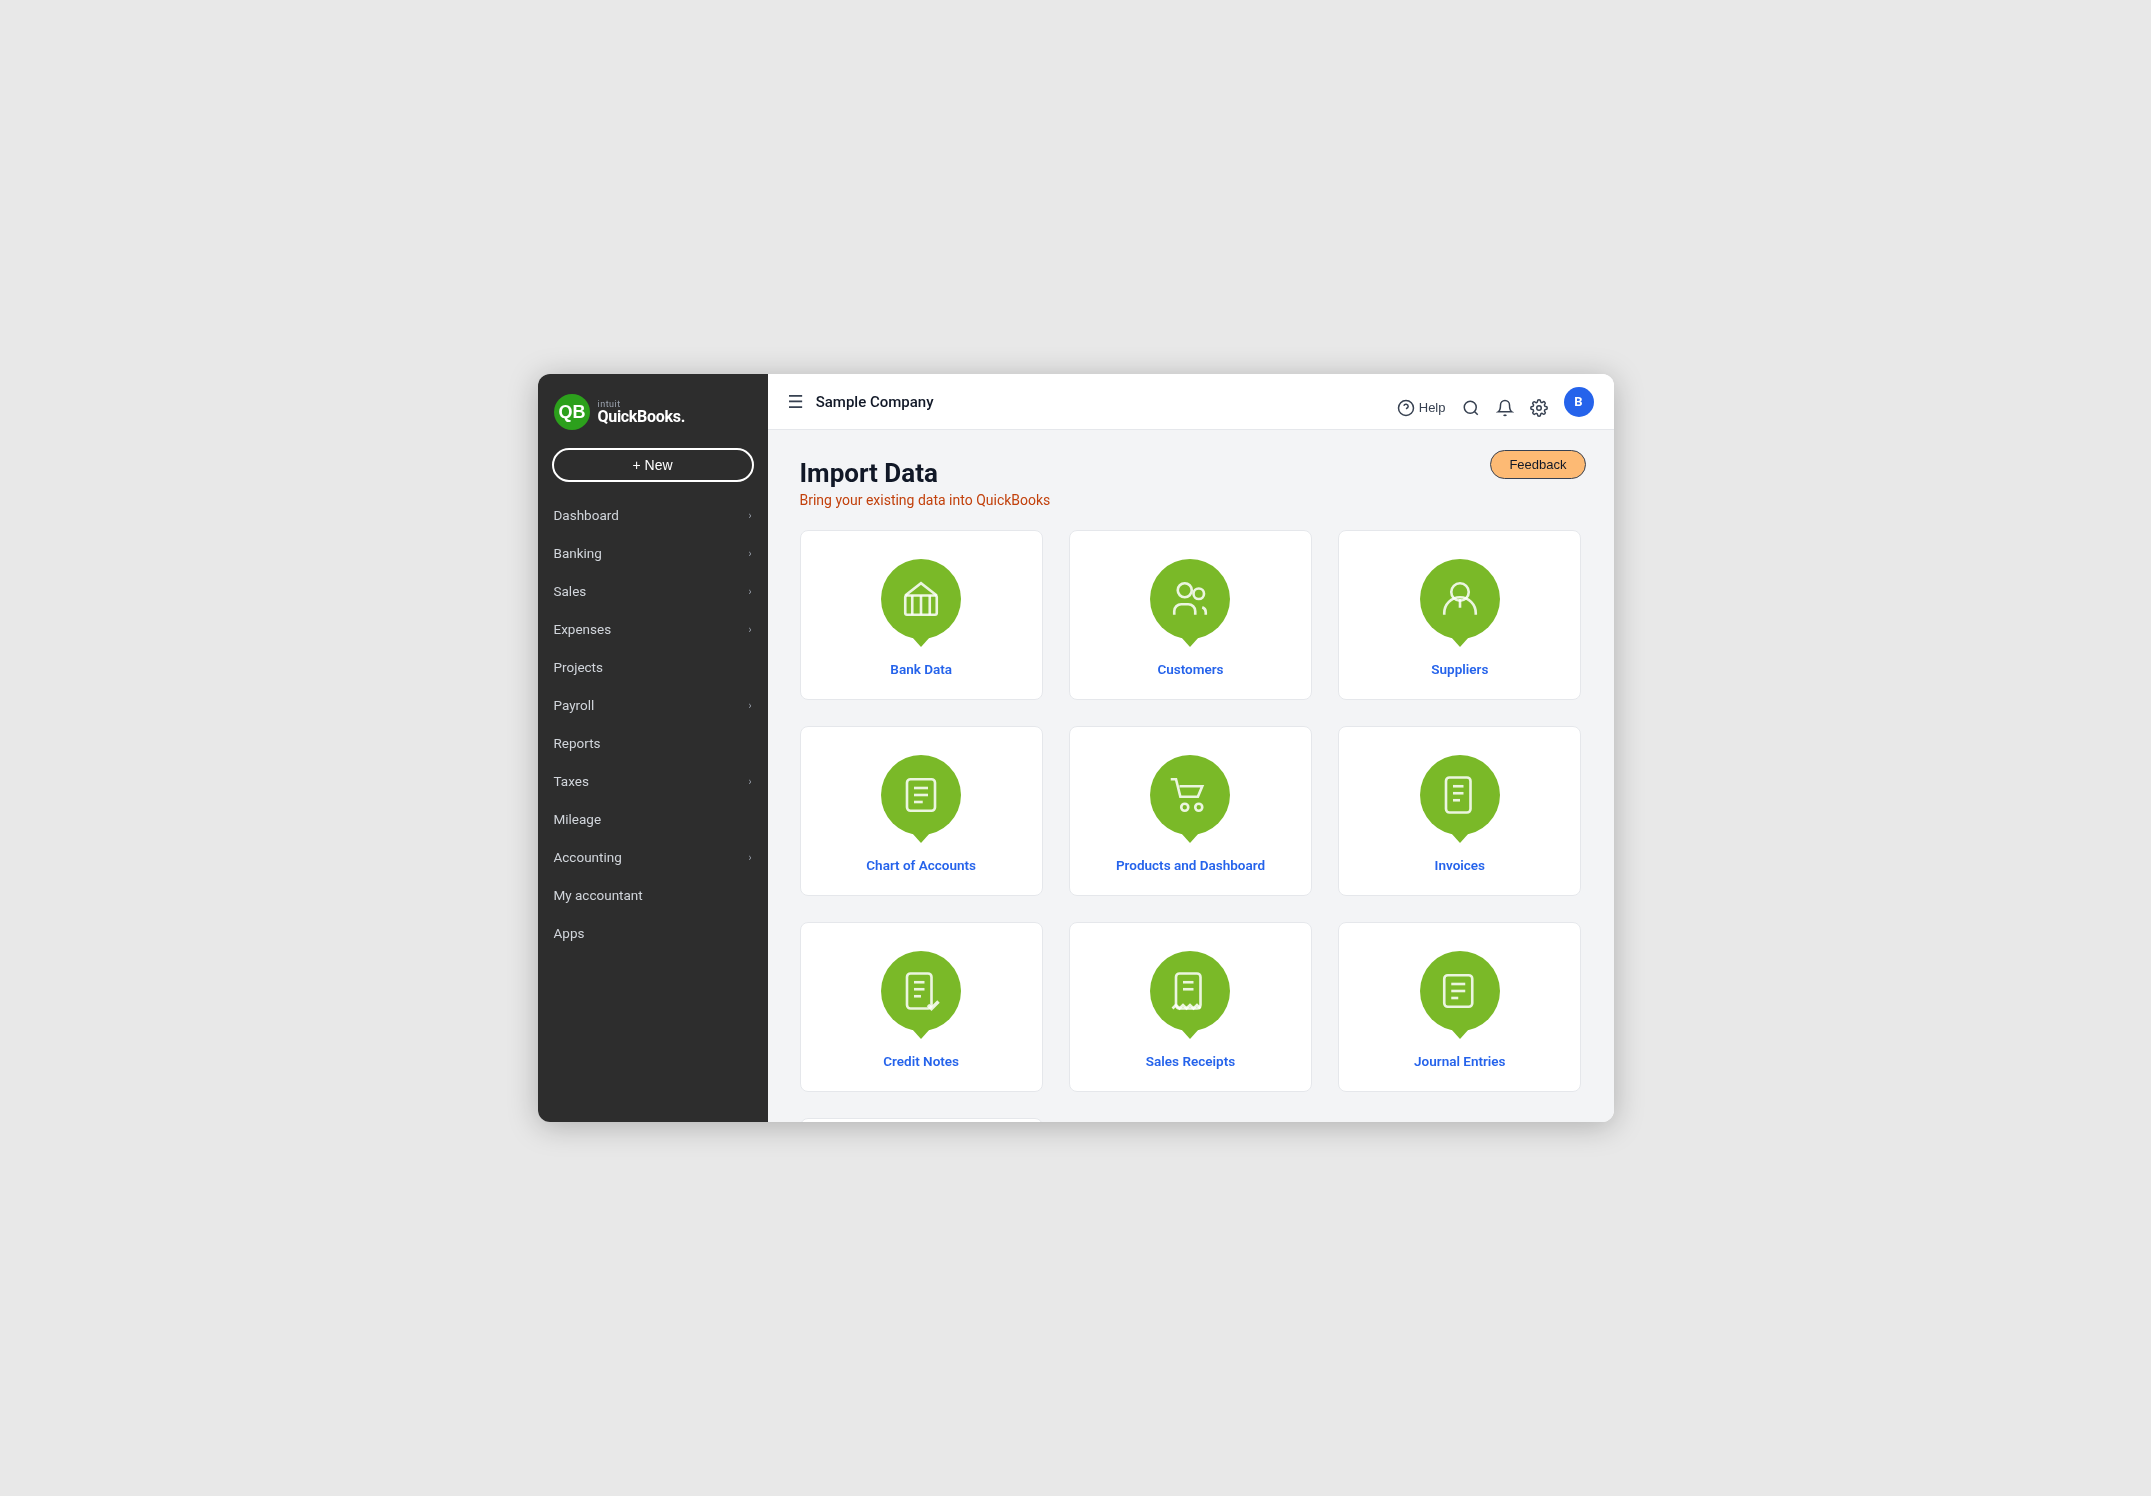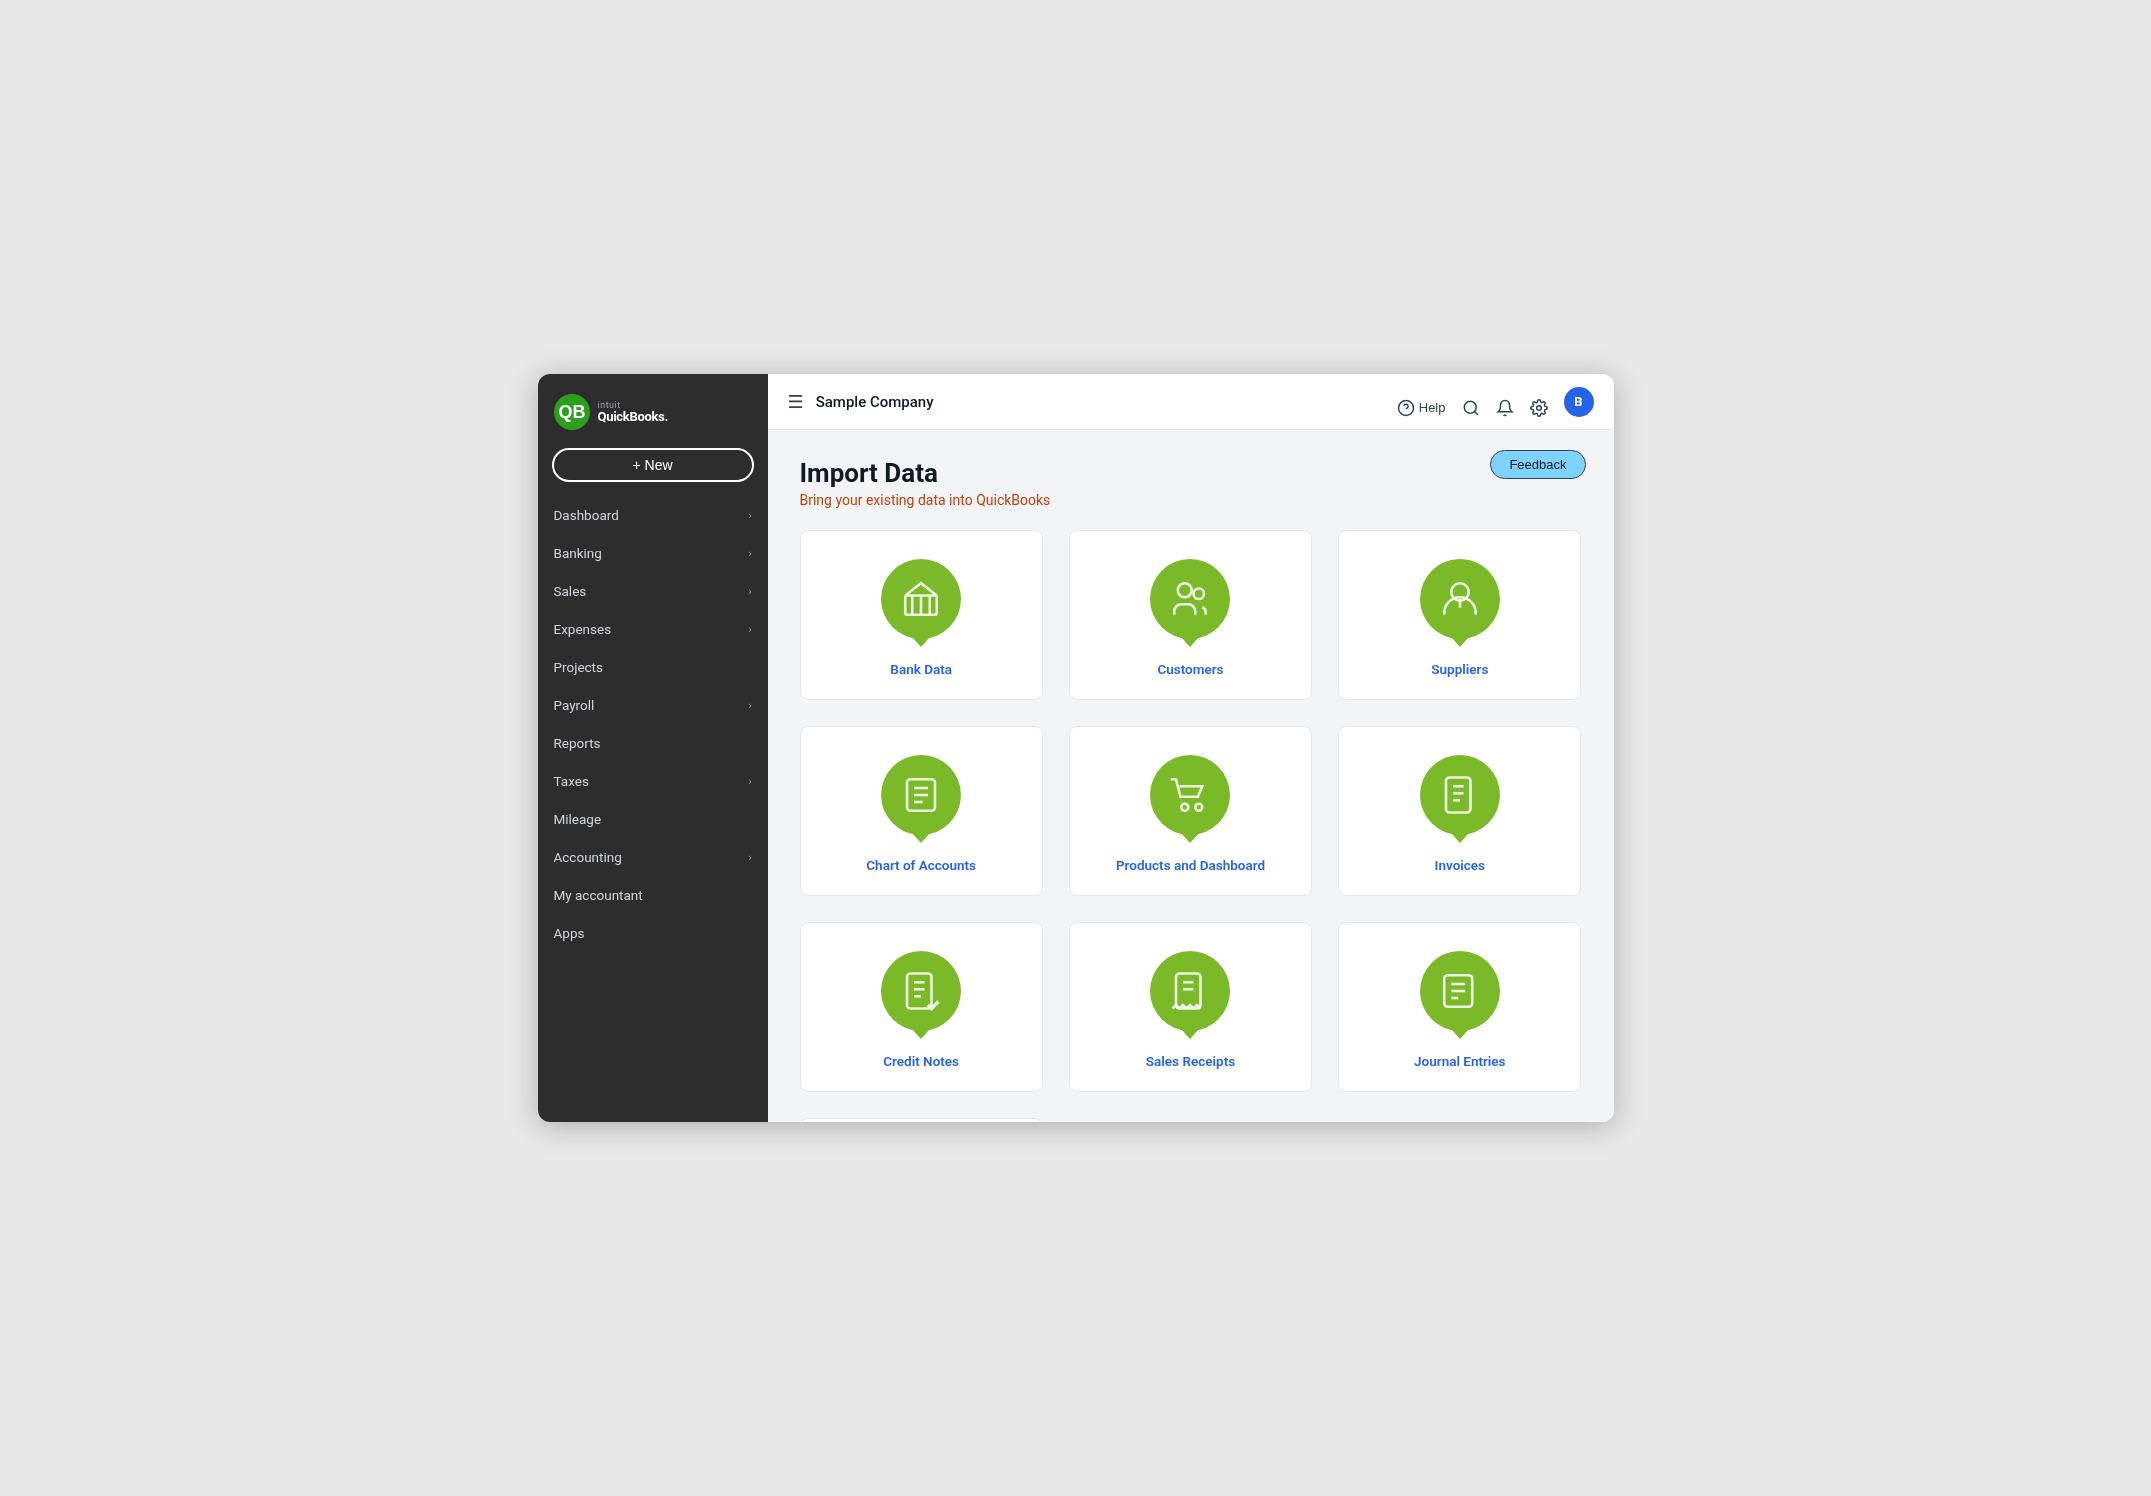--- a/index.html
+++ b/index.html
@@ -44,21 +44,21 @@
       flex-direction: column;
       line-height: 1;
     }
     .logo-intuit {
       color: #9ca3af;
       font-size: 9px;
       letter-spacing: 0.5px;
     }
     .logo-quickbooks {
       color: #fff;
-      font-size: 13px;
+      font-size: 16px;
       font-weight: 700;
       letter-spacing: -0.3px;
     }
     .new-button {
       margin: 4px 14px 14px;
       border: 2px solid #fff;
       border-radius: 20px;
       background: transparent;
       color: #fff;
       font-size: 14px;
@@ -159,21 +159,21 @@
       padding: 28px 32px;
       overflow-y: auto;
       position: relative;
     }
     .feedback-btn {
       position: absolute;
       top: 20px;
       right: 28px;
       border: 1.5px solid #374151;
       border-radius: 20px;
-      background: #7dd3fc;
+      background: #fdba74;
       color: #111827;
       font-size: 13px;
       font-weight: 500;
       padding: 6px 18px;
       cursor: pointer;
     }
     .page-title {
       font-size: 26px;
       font-weight: 700;
       color: #111827;

